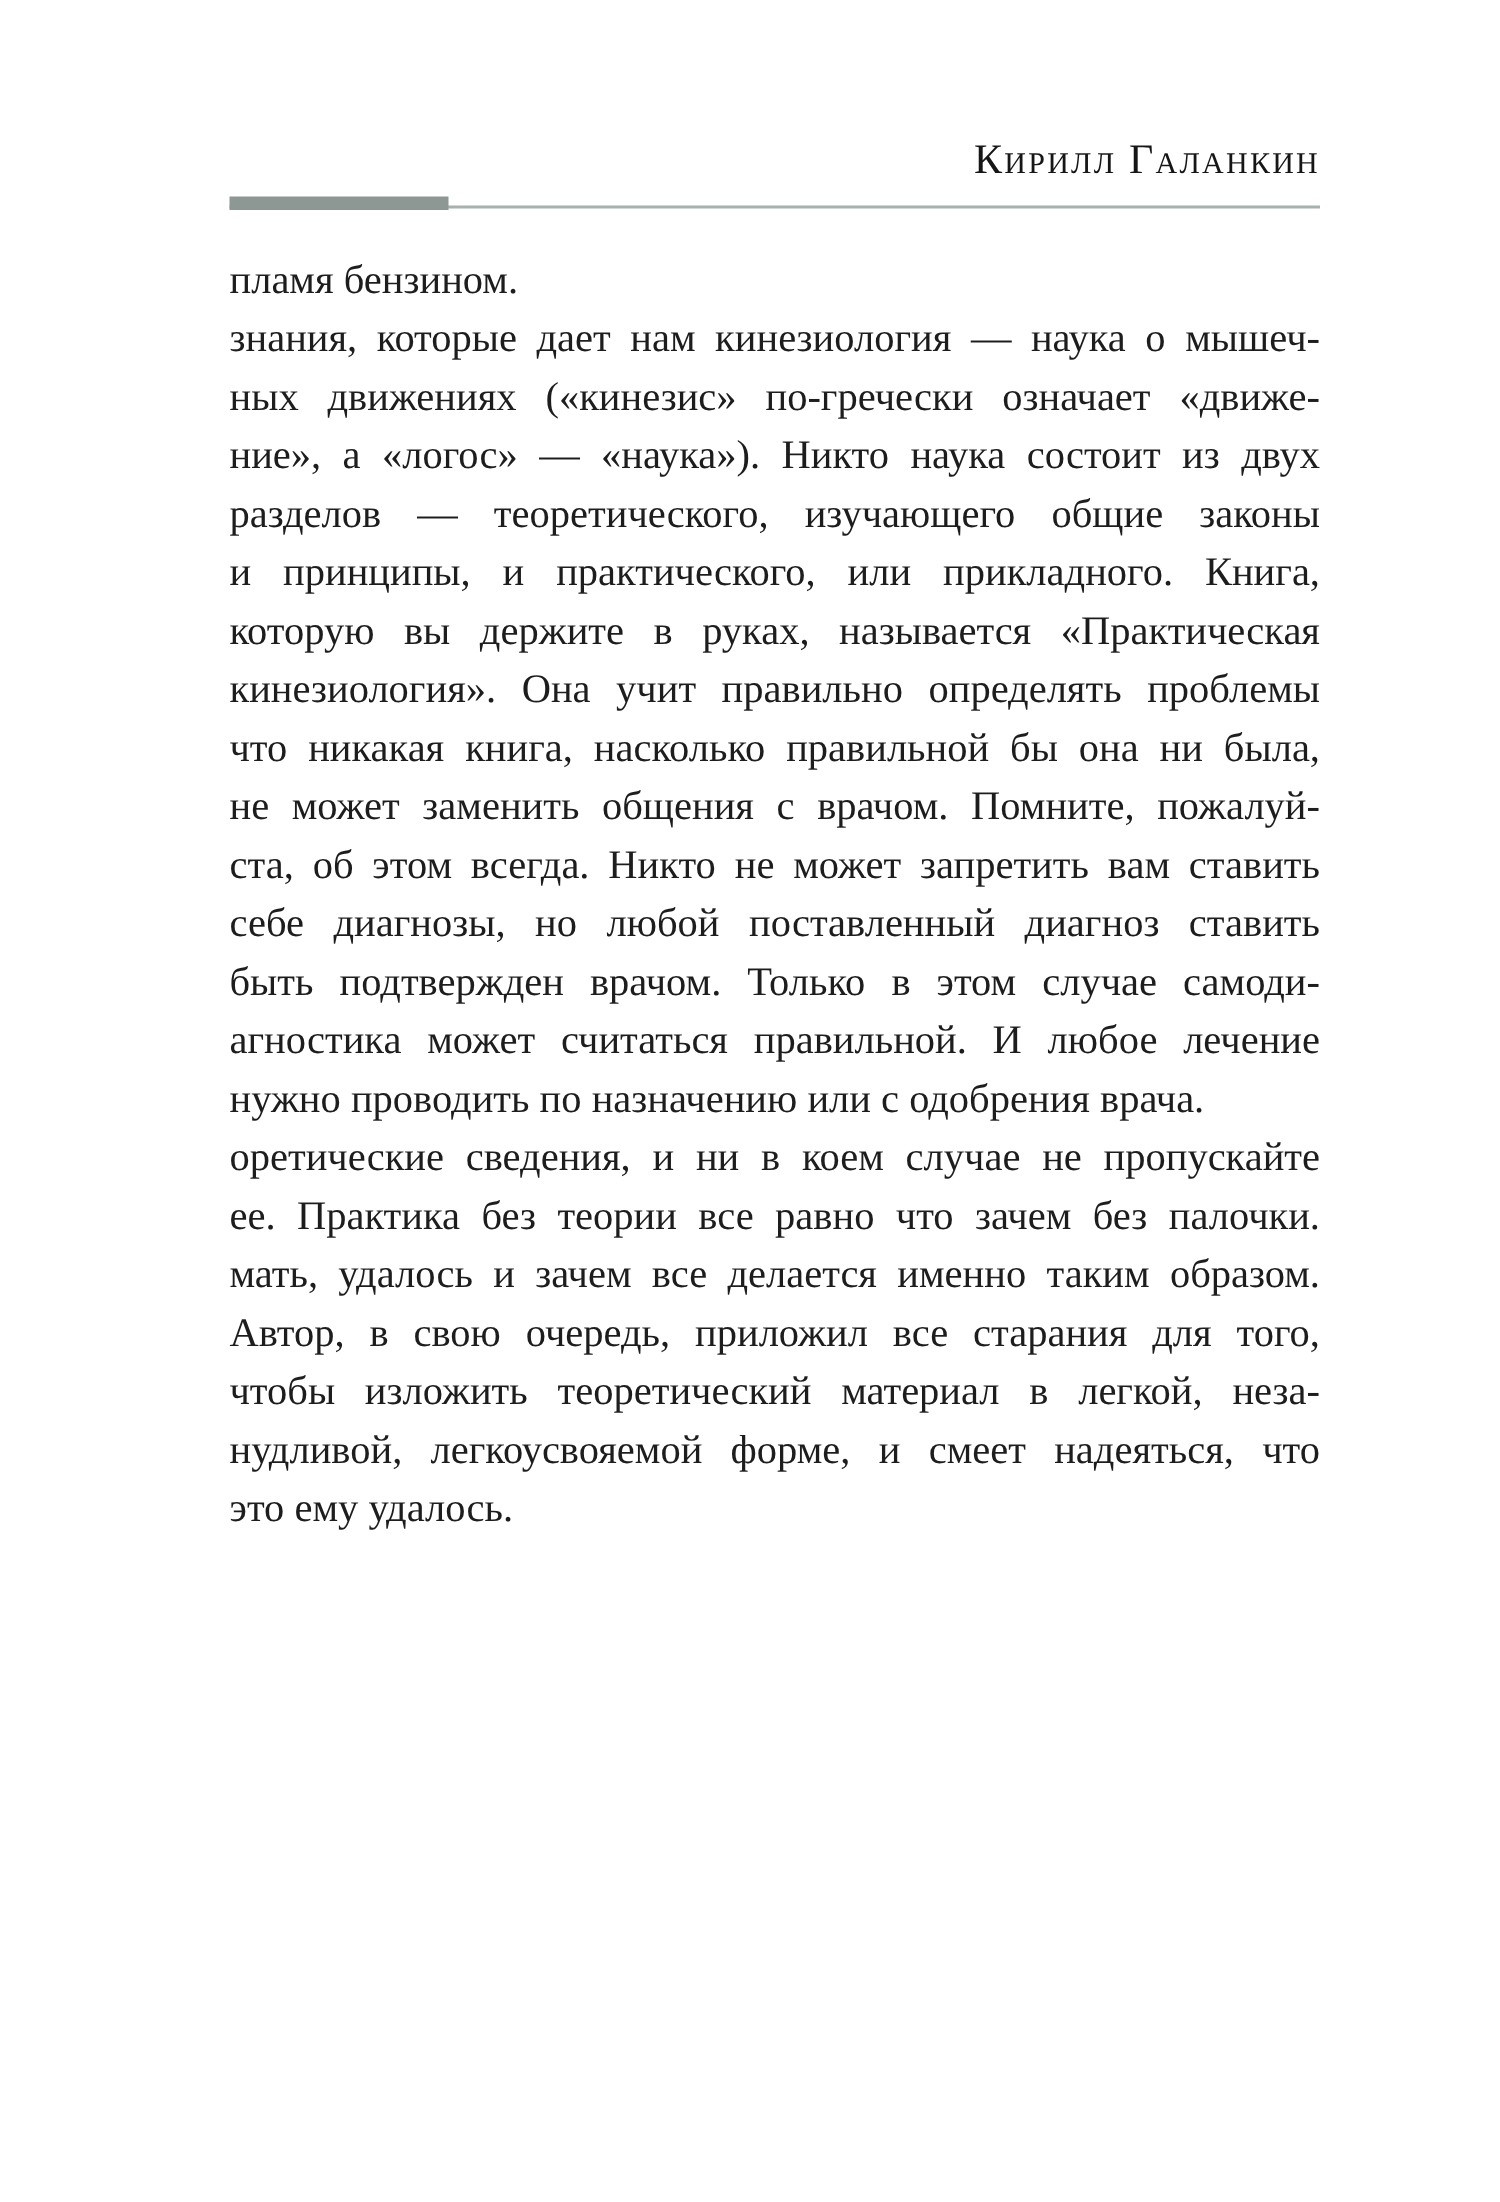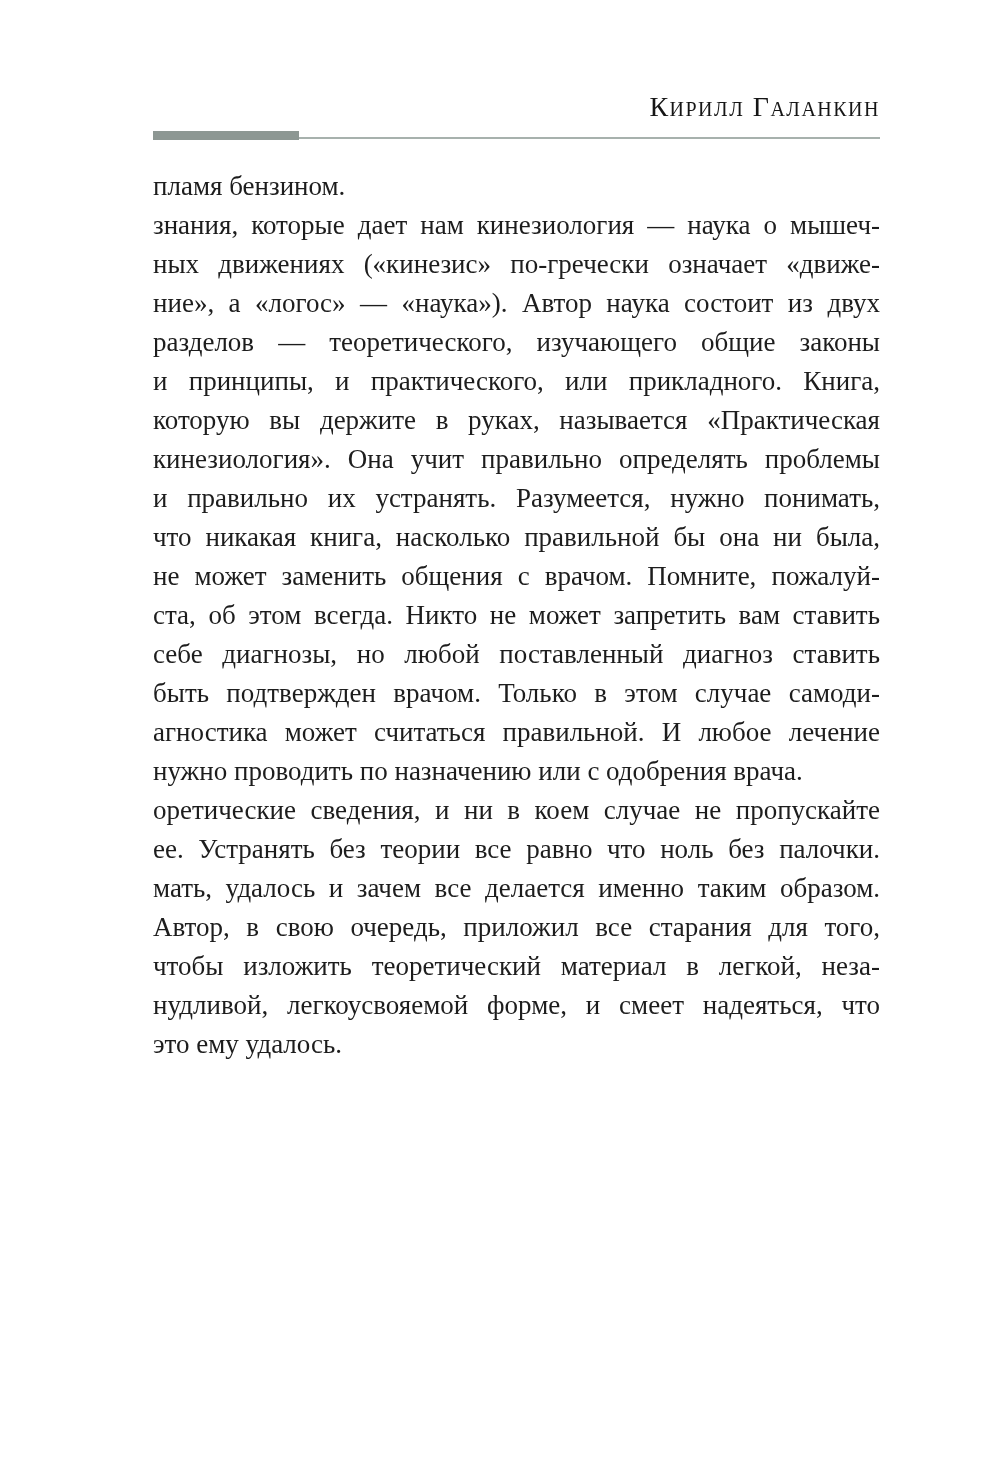--- a/index.html
+++ b/index.html
@@ -84,37 +84,36 @@
     <div class="thick" style="background: rgb(141, 151, 147);"></div>
   </div>
 
   <div class="body-text">
       <div class="paragraph">
         <div class="line last">пламя бензином.</div>
       </div>
       <div class="paragraph">
         <div class="line">знания, которые дает нам кинезиология — наука о мышеч-</div>
         <div class="line">ных движениях («кинезис» по-гречески означает «движе-</div>
-        <div class="line">ние», а «логос» — «наука»). Автор наука состоит из двух</div>
+        <div class="line">ние», а «логос» — «наука»). Никто наука состоит из двух</div>
         <div class="line">разделов — теоретического, изучающего общие законы</div>
         <div class="line">и принципы, и практического, или прикладного. Книга,</div>
         <div class="line">которую вы держите в руках, называется «Практическая</div>
         <div class="line">кинезиология». Она учит правильно определять проблемы</div>
-        <div class="line">и правильно их устранять. Разумеется, нужно понимать,</div>
         <div class="line">что никакая книга, насколько правильной бы она ни была,</div>
         <div class="line">не может заменить общения с врачом. Помните, пожалуй-</div>
         <div class="line">ста, об этом всегда. Никто не может запретить вам ставить</div>
         <div class="line">себе диагнозы, но любой поставленный диагноз ставить</div>
         <div class="line">быть подтвержден врачом. Только в этом случае самоди-</div>
         <div class="line">агностика может считаться правильной. И любое лечение</div>
         <div class="line last">нужно проводить по назначению или с одобрения врача.</div>
       </div>
       <div class="paragraph">
         <div class="line">оретические сведения, и ни в коем случае не пропускайте</div>
-        <div class="line">ее. Устранять без теории все равно что ноль без палочки.</div>
+        <div class="line">ее. Практика без теории все равно что зачем без палочки.</div>
         <div class="line">мать, удалось и зачем все делается именно таким образом.</div>
         <div class="line">Автор, в свою очередь, приложил все старания для того,</div>
         <div class="line">чтобы изложить теоретический материал в легкой, неза-</div>
         <div class="line">нудливой, легкоусвояемой форме, и смеет надеяться, что</div>
         <div class="line last">это ему удалось.</div>
       </div>
     </div>
 </div>
 
 </body></html>

